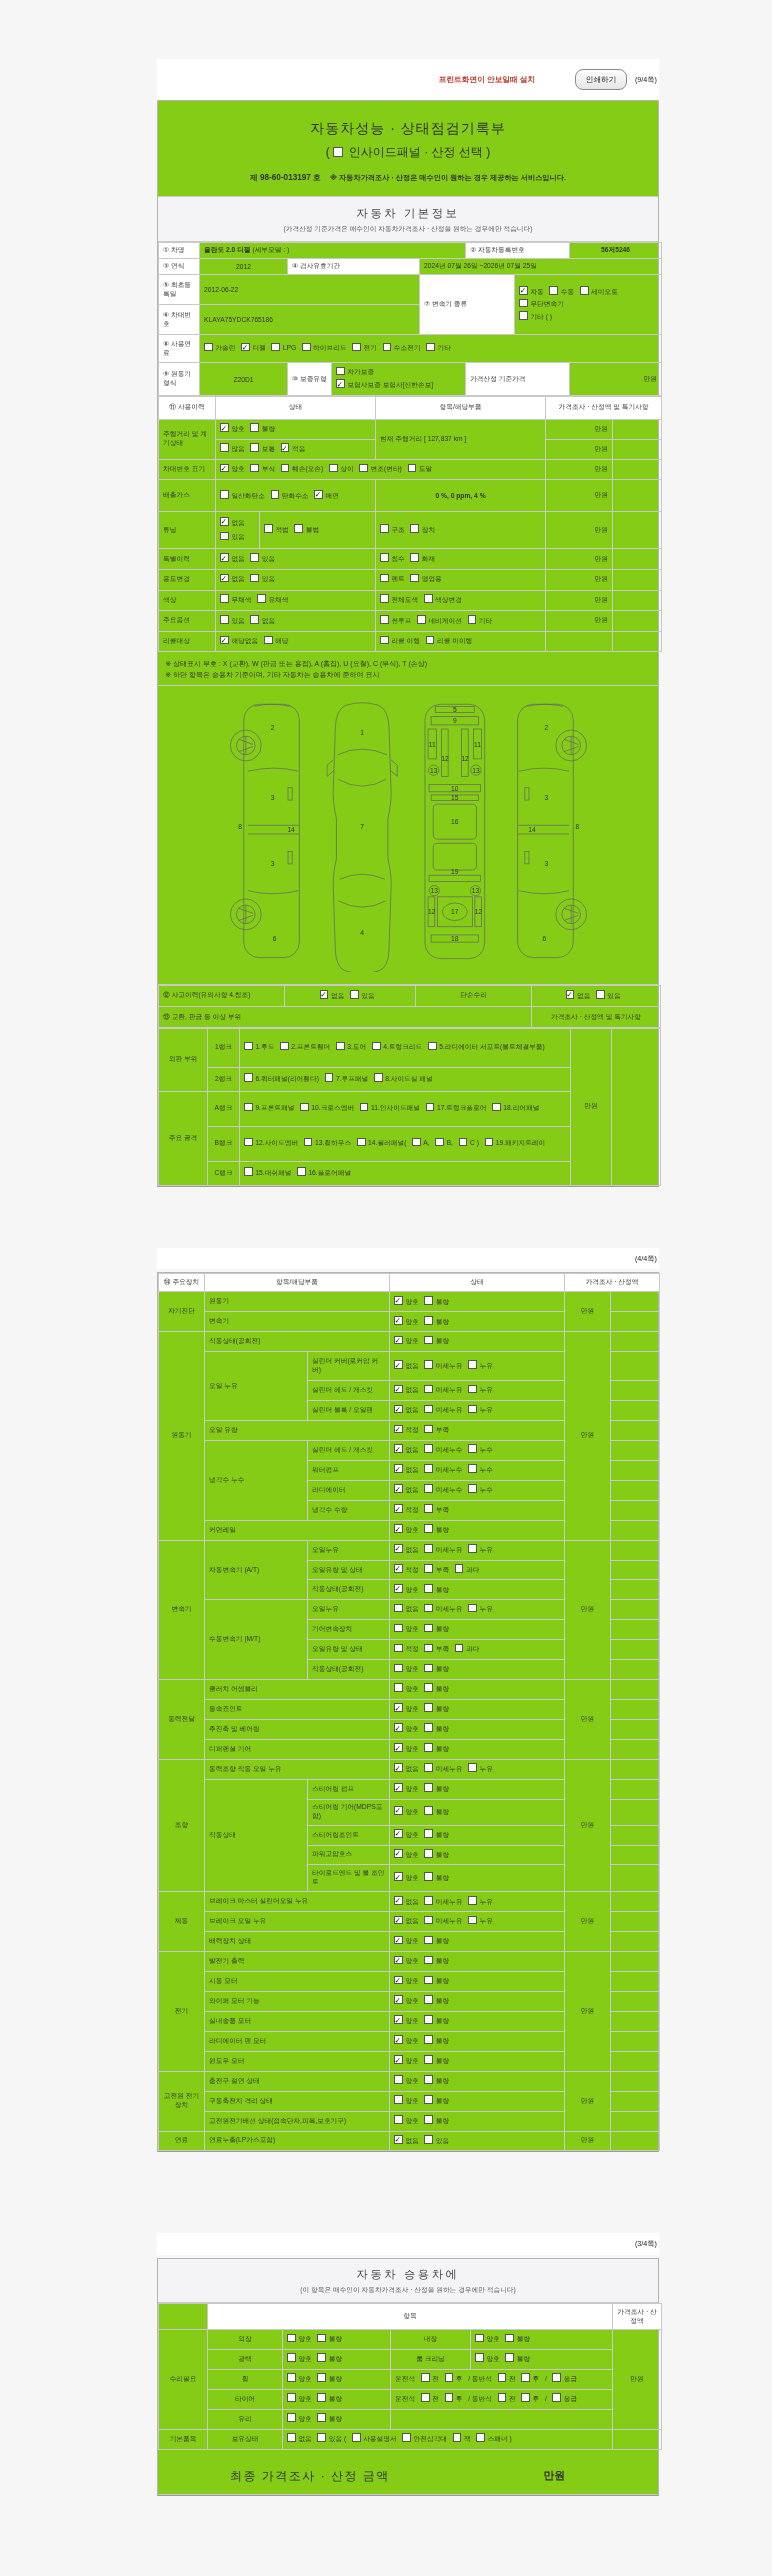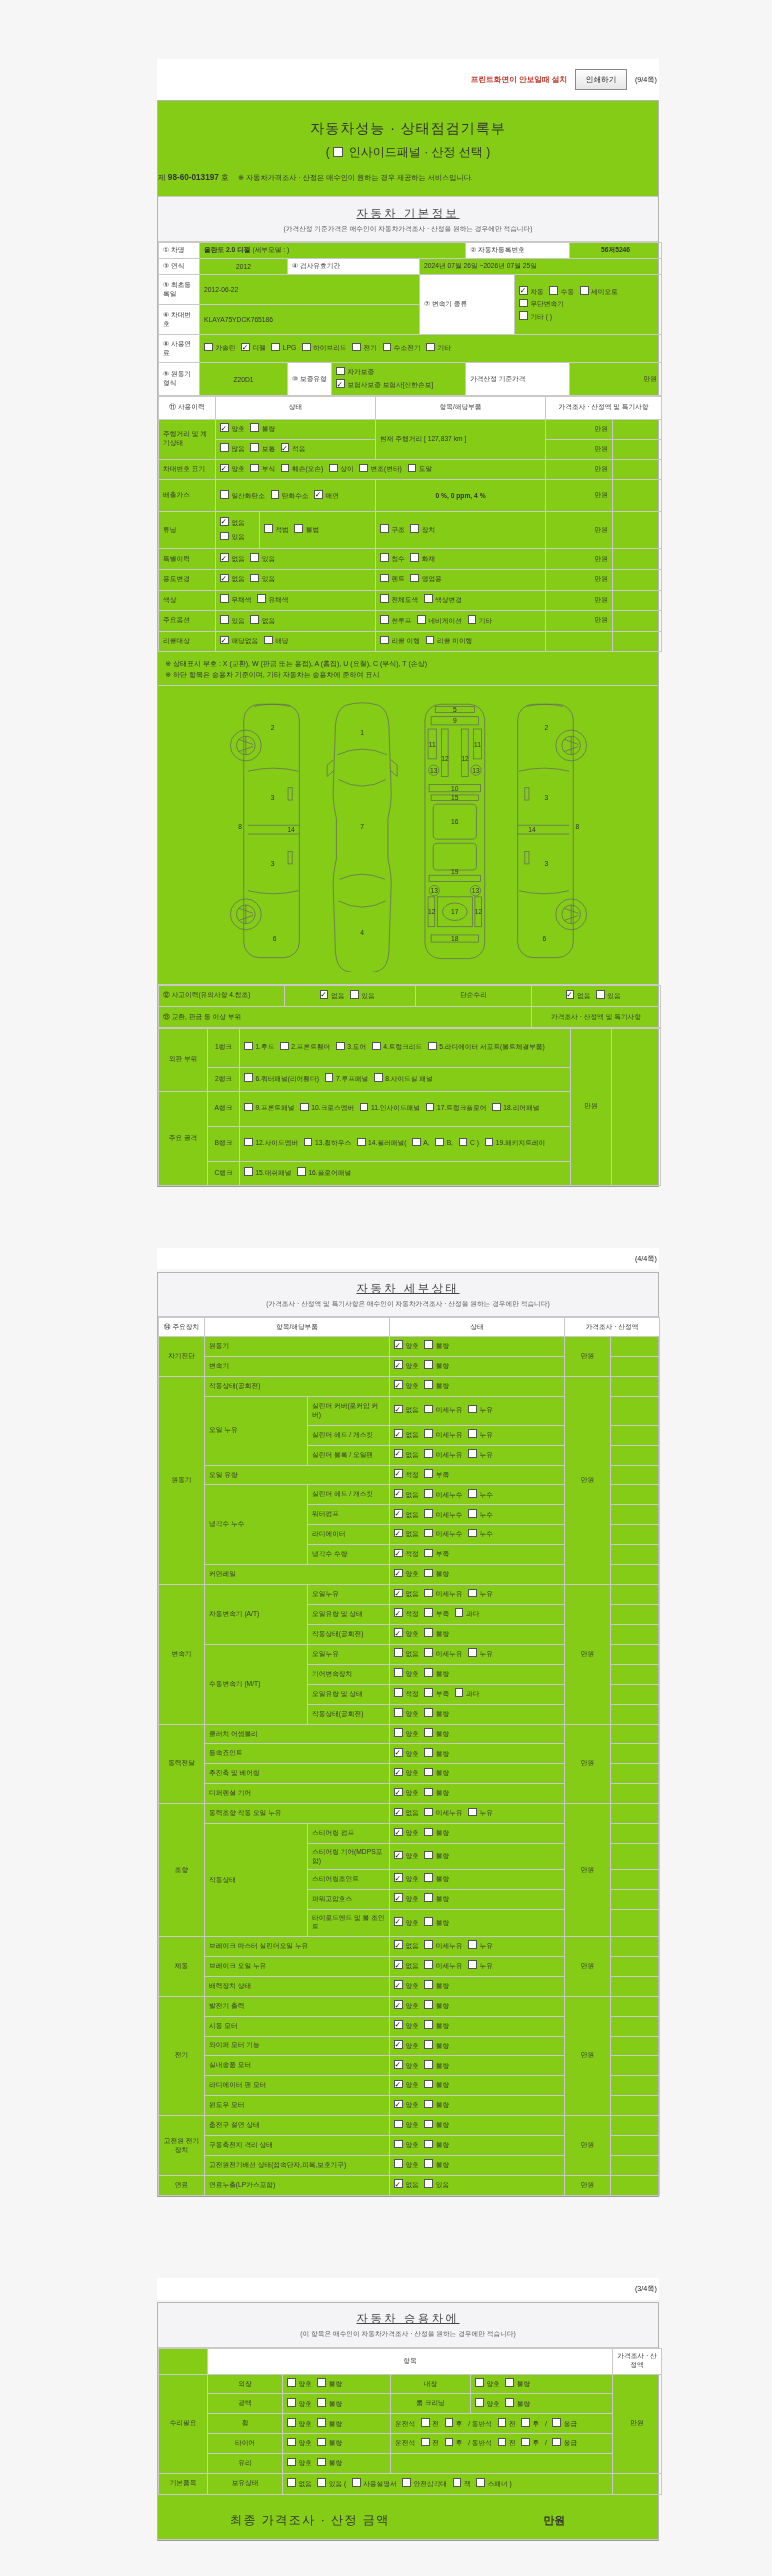--- a/index.html
+++ b/index.html
@@ -3,32 +3,32 @@
 <meta charset="utf-8">
 <style>
   html,body{margin:0;padding:0;}
   body{width:773px;height:2576px;overflow:hidden;background:#f6f6f6;
        font-family:"Liberation Sans","DejaVu Sans",sans-serif;color:#333;}
   .col{margin-left:157px;width:502px;}
   .topbar{margin-top:59px;background:#fff;height:41px;display:flex;align-items:center;
           justify-content:flex-end;gap:8.2px;padding-right:2.1px;box-sizing:border-box;}
   .redtxt{color:#c0392b;font-weight:bold;font-size:7.7px;}
   .btn{border:0.5px solid #8a8a8a;background:linear-gradient(#fefefe,#e6e6e6);padding:4.6px 9.3px;
-       font-size:7.7px;color:#222;border-radius:0;cursor:pointer;}
+       font-size:7.7px;color:#222;border-radius:8px;cursor:pointer;margin-left:32px;}
   .marker{font-size:7.2px;color:#222;white-space:nowrap;}
   .strip{background:#fff;height:21.6px;display:flex;align-items:center;justify-content:flex-end;
          padding-right:2.1px;box-sizing:border-box;margin-bottom:2.6px;}
   .page{background:#84cc16;border:0.5px solid #b5b5b5;border-bottom:1px solid #9a9a9a;box-sizing:border-box;}
   .doc-title{text-align:center;font-size:14px;color:#333;padding-top:18.5px;letter-spacing:1px;}
   .doc-title2{text-align:center;font-size:12px;color:#333;padding-top:6.2px;}
-  .doc-no{text-align:left;font-size:7.7px;padding:12.4px 0 13.4px;}
+  .doc-no{text-align:center;font-size:7.7px;padding:12.4px 0 13.4px;font-weight:bold;}
   .doc-no b{font-size:8.2px;}
   .doc-no .svc{font-size:7.2px;margin-left:7.2px;}
   .sec{background:#f4f4f6;border-top:0.5px solid #c9c9c9;border-bottom:0.5px solid #c9c9c9;text-align:center;}
-  .sec .h{font-size:11.3px;padding:8.2px 0 4.1px;color:#444;letter-spacing:2.6px;text-decoration:underline;}
+  .sec .h{font-size:11.3px;padding:8.2px 0 4.1px;color:#444;letter-spacing:2.6px;}
   .sec .s{font-size:6.7px;color:#555;padding:0 0 7.2px;}
   table.t{width:100%;border-collapse:collapse;table-layout:fixed;}
   .t td{border:0.5px solid #c9c9c9;font-size:6.7px;padding:3.1px 4.1px;color:#333;vertical-align:middle;
         word-break:break-all;}
   .t td.lab{background:#fff;}
   .t td.ctr{text-align:center;}
   .cb{display:inline-block;width:6.7px;height:6.7px;border:0.5px solid #555;background:#fff;
       margin-right:2.6px;vertical-align:-1px;position:relative;}
   .cb.on:after{content:"\2713";position:absolute;left:-0.5px;top:-2.6px;font-size:7.7px;font-weight:bold;color:#111;}
   .cb.hide{visibility:hidden;width:0;margin:0;border:none;}
@@ -372,24 +372,20 @@
     </tbody>
       </table>
   </div>
 
   <div class="gap1"></div>
 
   <div class="strip">
       <span class="marker">(4/4쪽)</span>
     </div>
   <div class="page">
-    <div class="sec" style="border-top:none">
-      <div class="h">자동차 세부상태</div>
-      <div class="s">(가격조사 · 산정액 및 특기사항은 매수인이 자동차가격조사 · 산정을 원하는 경우에만 적습니다)</div>
-    </div>
     <table class="t">
       <colgroup>
           <col style="width:46px">
           <col style="width:103px">
           <col style="width:82px">
           <col style="width:175px">
           <col style="width:46px">
           <col style="width:49px">
         </colgroup>
       <tbody>

